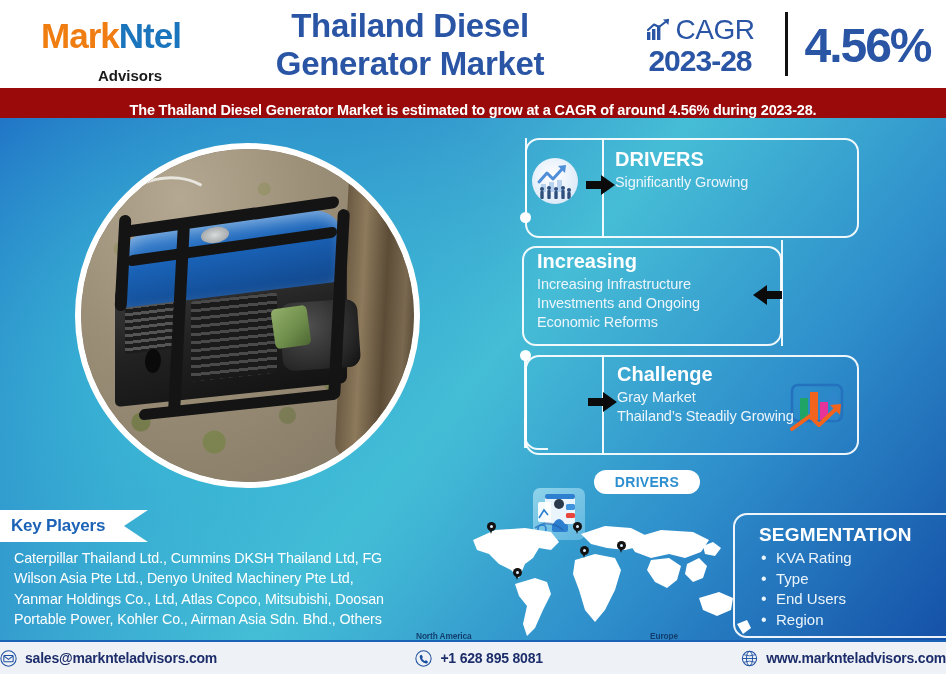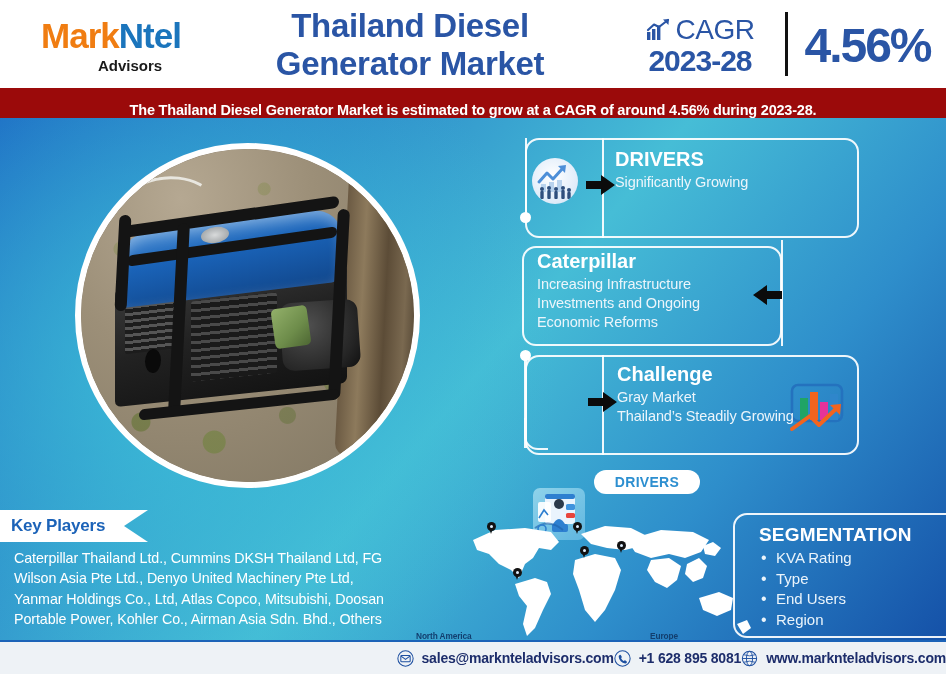--- a/index.html
+++ b/index.html
@@ -17,21 +17,21 @@
     display:flex; align-items:center;
   }
   .logo-block {
     position:absolute; left:26px; top:18px; width:170px; text-align:center;
   }
   .logo-word { font-size:35px; font-weight:bold; letter-spacing:-1px; line-height:1; }
   .logo-mark { color:#F07D12; }
   .logo-ntel { color:#1B75BC; }
   .logo-sub {
     font-size:15px; font-weight:bold; color:#1a1a1a; letter-spacing:0px;
-    margin-top:4px; margin-left:38px;
+    margin-top:14px; margin-left:38px;
   }
 
   .title-block {
     position:absolute; left:215px; top:2px; width:390px; height:86px;
     display:flex; flex-direction:column; justify-content:center;
   }
   .title-line {
     font-size:33px; font-weight:bold; color:#2A55A5;
     line-height:1.16; letter-spacing:-0.3px; text-align:center;
     font-family:"Liberation Sans", sans-serif;
@@ -281,21 +281,21 @@
     color:#eaf4fb; font-size:15px; line-height:1.38; position:relative; padding-left:17px;
   }
   .seg-list li:before {
     content:"•"; position:absolute; left:2px; top:-1px; font-size:16px; color:#eaf4fb;
   }
 
   
   .footer-strip {
     position:absolute; left:0; top:640px; width:946px; height:34px;
     background:#eef2f6;
-    display:flex; align-items:center; justify-content:flex-end;
+    display:flex; align-items:center; justify-content:space-between;
     border-top:2px solid #1C63B8;
   }
   .footer-item { display:flex; align-items:center; gap:8px; }
   .footer-item span.ftext {
     color:#1D2D6B; font-size:14px; font-weight:bold; letter-spacing:-0.2px;
   }
   .fic { width:17px; height:17px; flex:none; }
 </style>
 </head>
 <body>
@@ -393,21 +393,21 @@
   <div class="txt-drivers">
     <div class="callout-heading">DRIVERS</div>
     <div class="callout-sub">
       <div>Significantly Growing</div>
     </div>
   </div>
 
   <div class="callout callout-opportunity"></div>
   <div class="callout-divider div-opportunity"></div>
   <div class="txt-opportunity">
-    <div class="callout-heading">Caterpillar</div>
+    <div class="callout-heading">Increasing</div>
     <div class="callout-sub">
       <div>Increasing Infrastructure</div>
       <div>Investments and Ongoing</div>
       <div>Economic Reforms</div>
     </div>
   </div>
   <svg class="arr" style="position:absolute;left:752px;top:166px;" width="30" height="22" viewBox="0 0 30 22">
     <path d="M30 7 H15 V1 L1 11 L15 21 V15 H30 Z" fill="#0b0b0b"></path>
   </svg>
   <div class="icon-opportunity">

